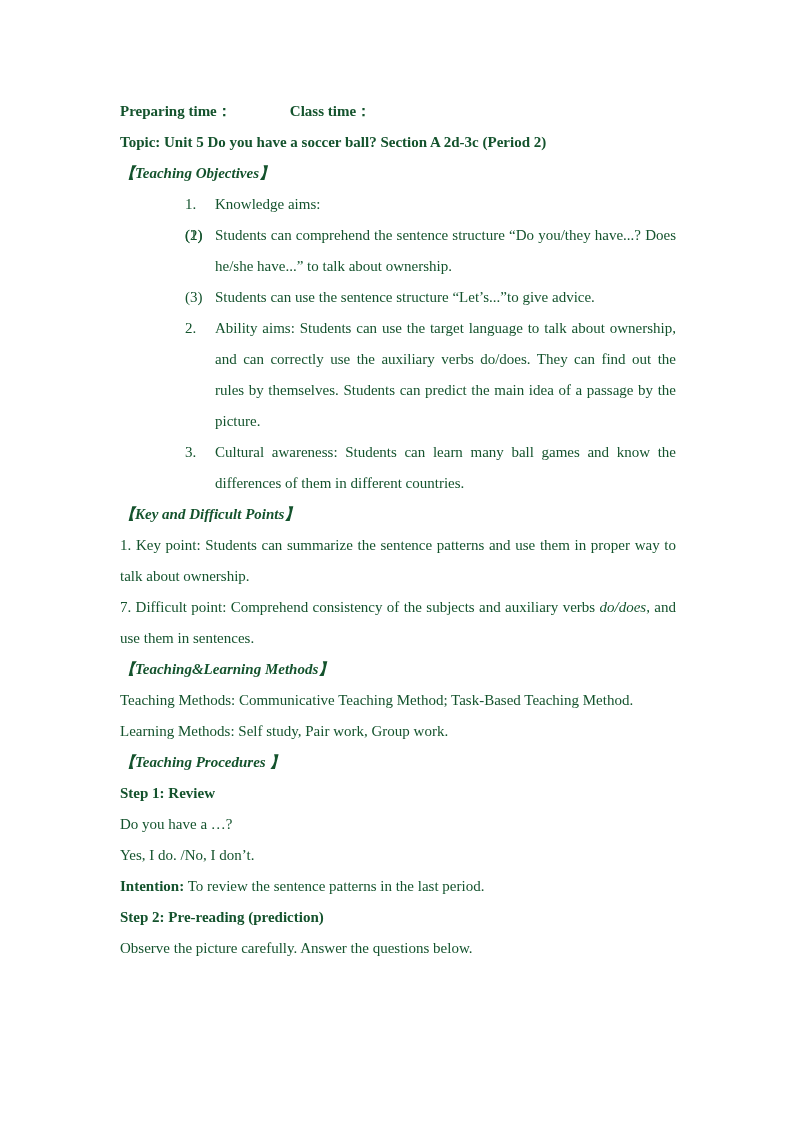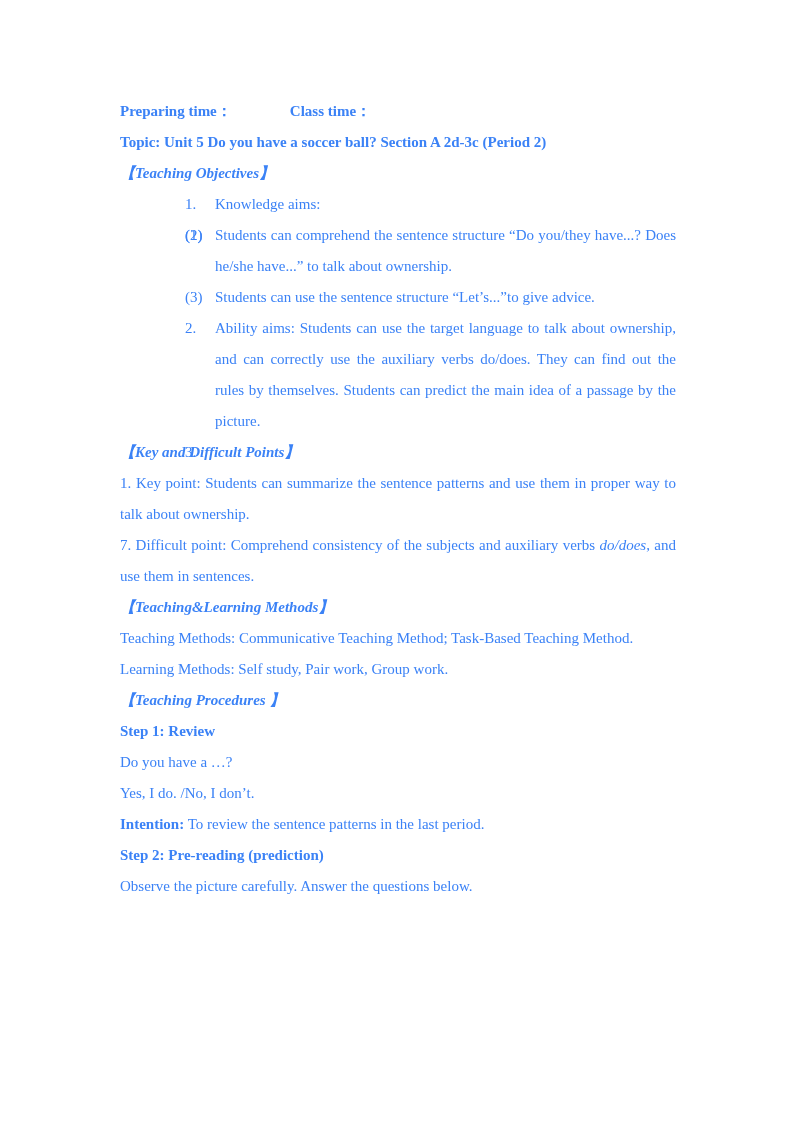--- a/index.html
+++ b/index.html
@@ -13,21 +13,21 @@
     margin: 0 auto;
     overflow: hidden;
   }
   .content {
     position: absolute;
     left: 120px;
     top: 96px;
     width: 556px;
     font-size: 15px;
     line-height: 31px;
-    color: #3b82f6;
+    color: #14532d;
   }
   .para { text-align: justify; }
   .bold { font-weight: bold; }
   .italic { font-style: italic; }
   .heading { font-weight: bold; text-align: left; font-style: italic; }
   .li { position: relative; padding-left: 95px; text-align: justify; }
   .li .num { position: absolute; left: 65px; top: 0; }
   .tabgap { display: inline-block; width: 58px; }
 </style>
 </head>
@@ -63,20 +63,21 @@
       <span>Students can use the sentence structure “Let’s...”to give advice.</span>
     </div>
 
     <div class="li">
       <span class="num">2.</span>
       <span>Ability aims: Students can use the target language to talk about ownership, and can correctly use the auxiliary verbs do/does. They can find out the rules by themselves.  Students can predict the main idea of a passage by the picture.</span>
     </div>
 
     <div class="li">
       <span class="num">3.</span>
+      <span>Cultural awareness: Students can learn many ball games and know the differences of them in different countries.</span>
     </div>
 
     <div class="heading">【Key and Difficult Points】</div>
 
     <div class="para">1. Key point: Students can summarize  the sentence patterns and use them in proper way to talk about ownership.</div>
 
     <div class="para">
       <span>7. Difficult  point: Comprehend consistency of the subjects and auxiliary verbs </span><span class="italic">do/does</span><span>, and use them in sentences.</span>
     </div>
 

